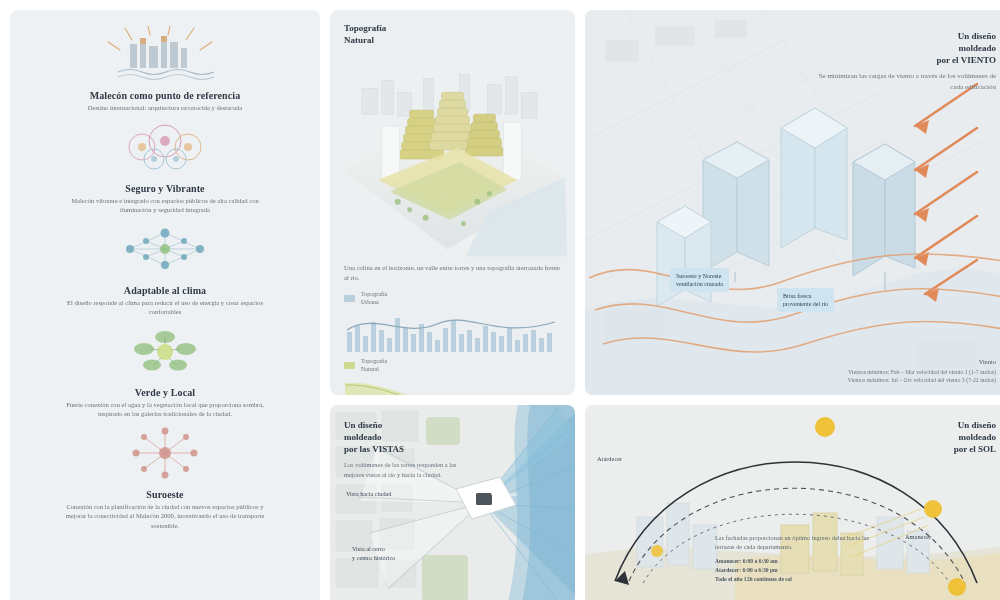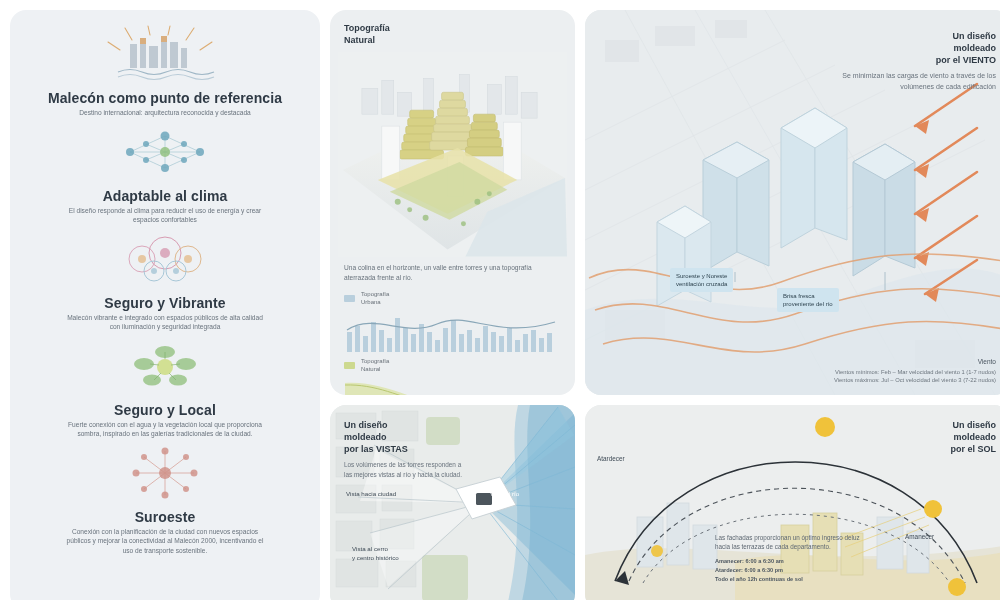--- a/index.html
+++ b/index.html
@@ -15,43 +15,44 @@
     width:1000px;height:600px;
     display:grid;
     grid-template-columns:310px 245px 425px;
     grid-template-rows:385px 205px;
     gap:10px;
     padding:10px;
     box-sizing:border-box;
   }
   .panel{
     position:relative;
-    border-radius:16px;
+    border-radius:8px;
     overflow:hidden;
     background:#eef1f3;
+    font-family:Liberation Serif, serif;
   }
   
   #p-principles{
     grid-row:1 / span 2;
     background:#eef1f4;
     padding:14px 16px 10px;
     box-sizing:border-box;
   }
   .principle{
     text-align:center;
     margin-bottom:4px;
   }
   .principle .art{
     height:62px;
     position:relative;
     margin:0 auto 4px;
     width:190px;
   }
   .principle h3{
-    font-size:14px;
+    font-size:10px;
     margin:0 0 2px;
     color:#2f3a45;
     letter-spacing:.1px;
   }
   .principle p{
     font-size:6.6px;
     line-height:1.45;
     margin:0 auto;
     max-width:205px;
     color:#69737d;
@@ -163,20 +164,47 @@
           <g fill="#e0a86a" opacity="0.8">
             <rect x="70" y="14" width="6" height="6"></rect>
               <rect x="91" y="12" width="6" height="6"></rect>
           </g>
           <path d="M48 48 q12 -5 24 0 t24 0 t24 0 t24 0" fill="none" stroke="#9fb7c6" stroke-width="1.2"></path>
           <path d="M48 53 q12 -5 24 0 t24 0 t24 0 t24 0" fill="none" stroke="#b9cbd7" stroke-width="1.2"></path>
         </svg>
       </div>
       <h3>Malecón como punto de referencia</h3>
       <p>Destino internacional: arquitectura reconocida y destacada</p>
+    </div>
+
+    <div class="principle">
+      <div class="art">
+        <svg viewBox="0 0 190 62">
+          <g opacity="0.75">
+            <circle cx="72" cy="30" r="13" fill="none" stroke="#d48fa8" stroke-width="1"></circle>
+            <circle cx="95" cy="24" r="16" fill="none" stroke="#cf7f9b" stroke-width="1"></circle>
+            <circle cx="118" cy="30" r="13" fill="none" stroke="#d9a46b" stroke-width="1"></circle>
+            <circle cx="84" cy="42" r="10" fill="none" stroke="#8fb8cd" stroke-width="1"></circle>
+            <circle cx="106" cy="42" r="10" fill="none" stroke="#8fb8cd" stroke-width="1"></circle>
+          </g>
+          <g fill="#cf7f9b" opacity="0.6">
+            <circle cx="95" cy="24" r="5"></circle>
+          </g>
+          <g fill="#e3b277" opacity="0.65">
+            <circle cx="118" cy="30" r="4"></circle>
+              <circle cx="72" cy="30" r="4"></circle>
+          </g>
+          <g fill="#8fb8cd" opacity="0.6">
+            <circle cx="84" cy="42" r="3"></circle>
+              <circle cx="106" cy="42" r="3"></circle>
+          </g>
+        </svg>
+      </div>
+      <h3>Seguro y Vibrante</h3>
+      <p>Malecón vibrante e integrado con espacios públicos de alta calidad con iluminación y seguridad integrada</p>
     </div>
 
     <div class="principle">
       <div class="art">
         <svg viewBox="0 0 190 62">
           <g stroke="#9dc3cf" stroke-width="0.7" opacity="0.9">
             <line x1="60" y1="30" x2="95" y2="14"></line>
               <line x1="95" y1="14" x2="130" y2="30"></line>
             <line x1="60" y1="30" x2="95" y2="46"></line>
               <line x1="95" y1="46" x2="130" y2="30"></line>
@@ -200,67 +228,40 @@
           </g>
         </svg>
       </div>
       <h3>Adaptable al clima</h3>
       <p>El diseño responde al clima para reducir el uso de energía y crear espacios confortables</p>
     </div>
 
     <div class="principle">
       <div class="art">
         <svg viewBox="0 0 190 62">
-          <g opacity="0.75">
-            <circle cx="72" cy="30" r="13" fill="none" stroke="#d48fa8" stroke-width="1"></circle>
-            <circle cx="95" cy="24" r="16" fill="none" stroke="#cf7f9b" stroke-width="1"></circle>
-            <circle cx="118" cy="30" r="13" fill="none" stroke="#d9a46b" stroke-width="1"></circle>
-            <circle cx="84" cy="42" r="10" fill="none" stroke="#8fb8cd" stroke-width="1"></circle>
-            <circle cx="106" cy="42" r="10" fill="none" stroke="#8fb8cd" stroke-width="1"></circle>
-          </g>
-          <g fill="#cf7f9b" opacity="0.6">
-            <circle cx="95" cy="24" r="5"></circle>
-          </g>
-          <g fill="#e3b277" opacity="0.65">
-            <circle cx="118" cy="30" r="4"></circle>
-              <circle cx="72" cy="30" r="4"></circle>
-          </g>
-          <g fill="#8fb8cd" opacity="0.6">
-            <circle cx="84" cy="42" r="3"></circle>
-              <circle cx="106" cy="42" r="3"></circle>
-          </g>
-        </svg>
-      </div>
-      <h3>Seguro y Vibrante</h3>
-      <p>Malecón vibrante e integrado con espacios públicos de alta calidad con iluminación y seguridad integrada</p>
-    </div>
-
-    <div class="principle">
-      <div class="art">
-        <svg viewBox="0 0 190 62">
           <g fill="#8fbf7a" opacity="0.75">
             <ellipse cx="95" cy="16" rx="10" ry="6"></ellipse>
             <ellipse cx="74" cy="28" rx="10" ry="6"></ellipse>
             <ellipse cx="116" cy="28" rx="10" ry="6"></ellipse>
             <ellipse cx="82" cy="44" rx="9" ry="5.5"></ellipse>
             <ellipse cx="108" cy="44" rx="9" ry="5.5"></ellipse>
           </g>
           <g fill="#c6d86a" opacity="0.7">
             <circle cx="95" cy="31" r="8"></circle>
           </g>
           <g stroke="#7fae6b" stroke-width="0.8" opacity="0.8" fill="none">
             <path d="M95 23 L95 16"></path>
               <path d="M89 29 L80 28"></path>
               <path d="M101 29 L110 28"></path>
             <path d="M91 37 L84 44"></path>
               <path d="M99 37 L106 44"></path>
           </g>
         </svg>
       </div>
-      <h3>Seguro y Local</h3>
+      <h3>Verde y Local</h3>
       <p>Fuerte conexión con el agua y la vegetación local que proporciona sombra, inspirado en las galerías tradicionales de la ciudad.</p>
     </div>
 
     <div class="principle">
       <div class="art">
         <svg viewBox="0 0 190 62">
           <g stroke="#d9a9a0" stroke-width="1" opacity="0.85">
             <line x1="95" y1="30" x2="95" y2="8"></line>
               <line x1="95" y1="30" x2="95" y2="52"></line>
             <line x1="95" y1="30" x2="66" y2="30"></line>

